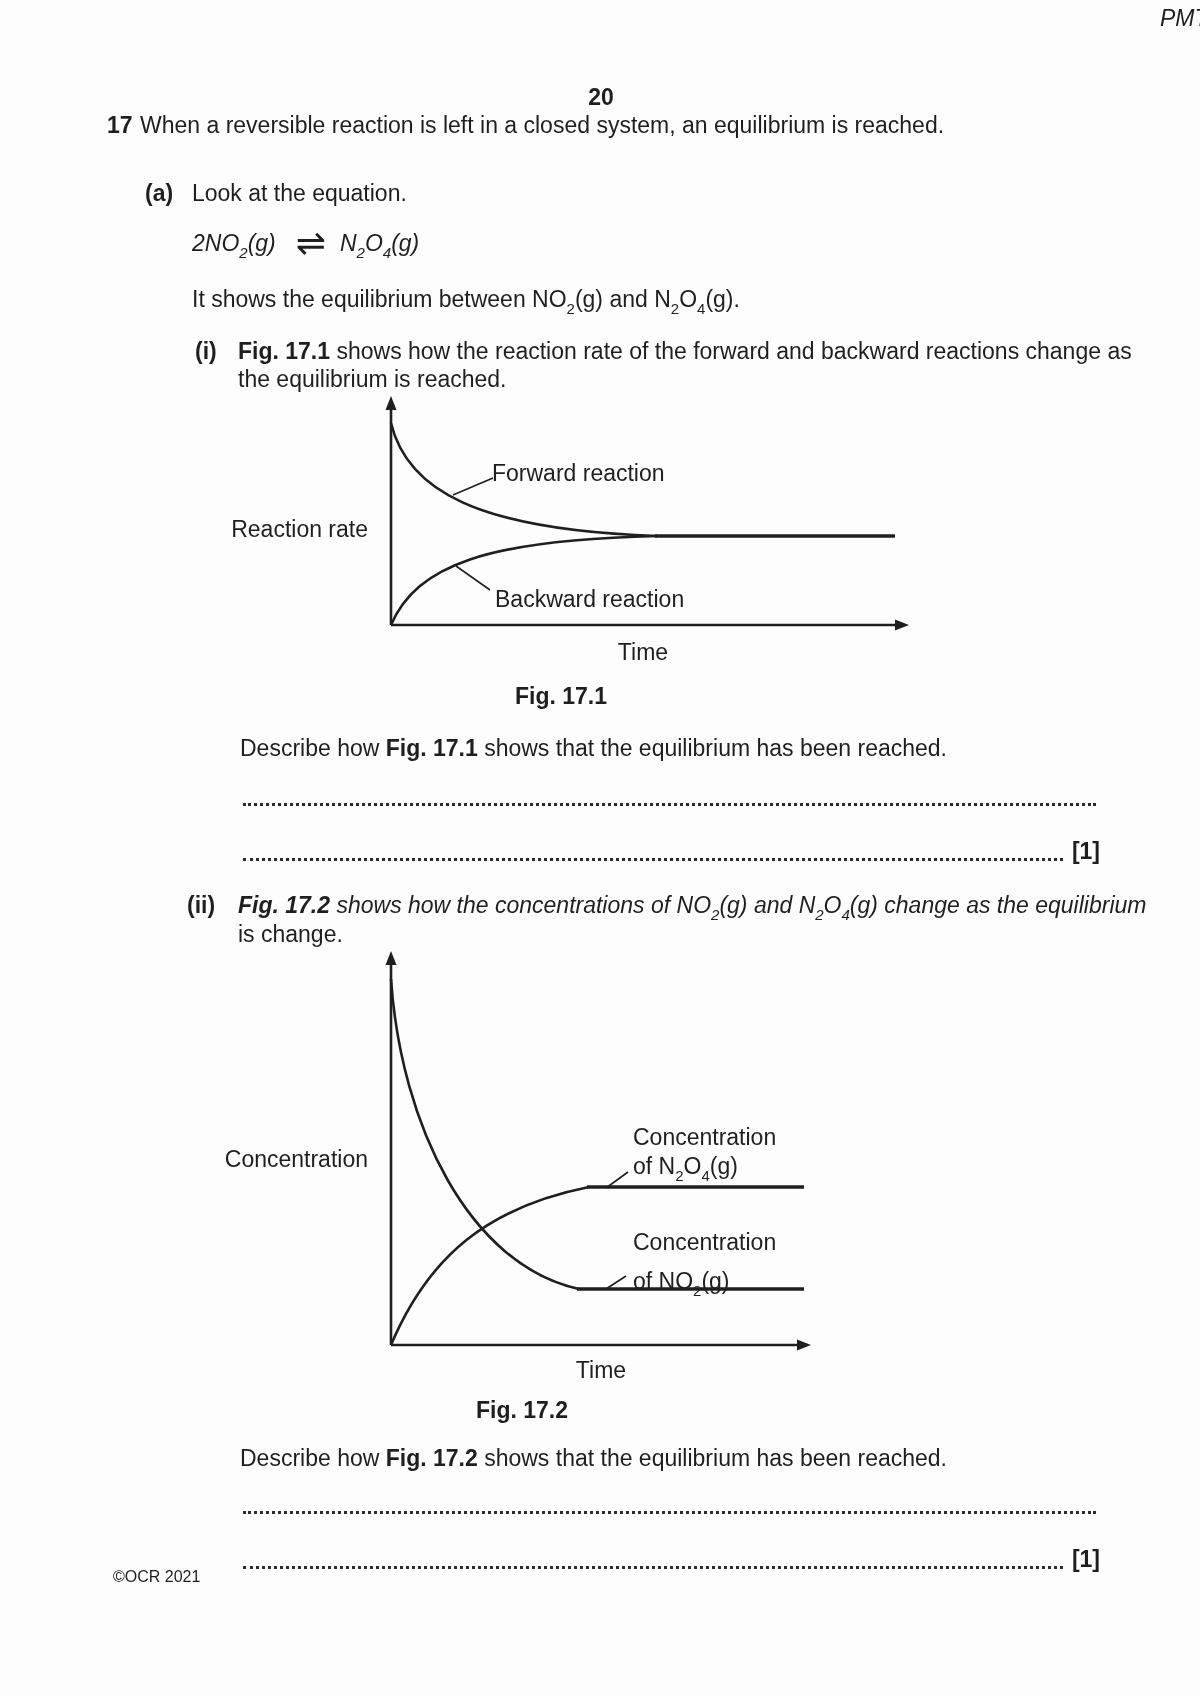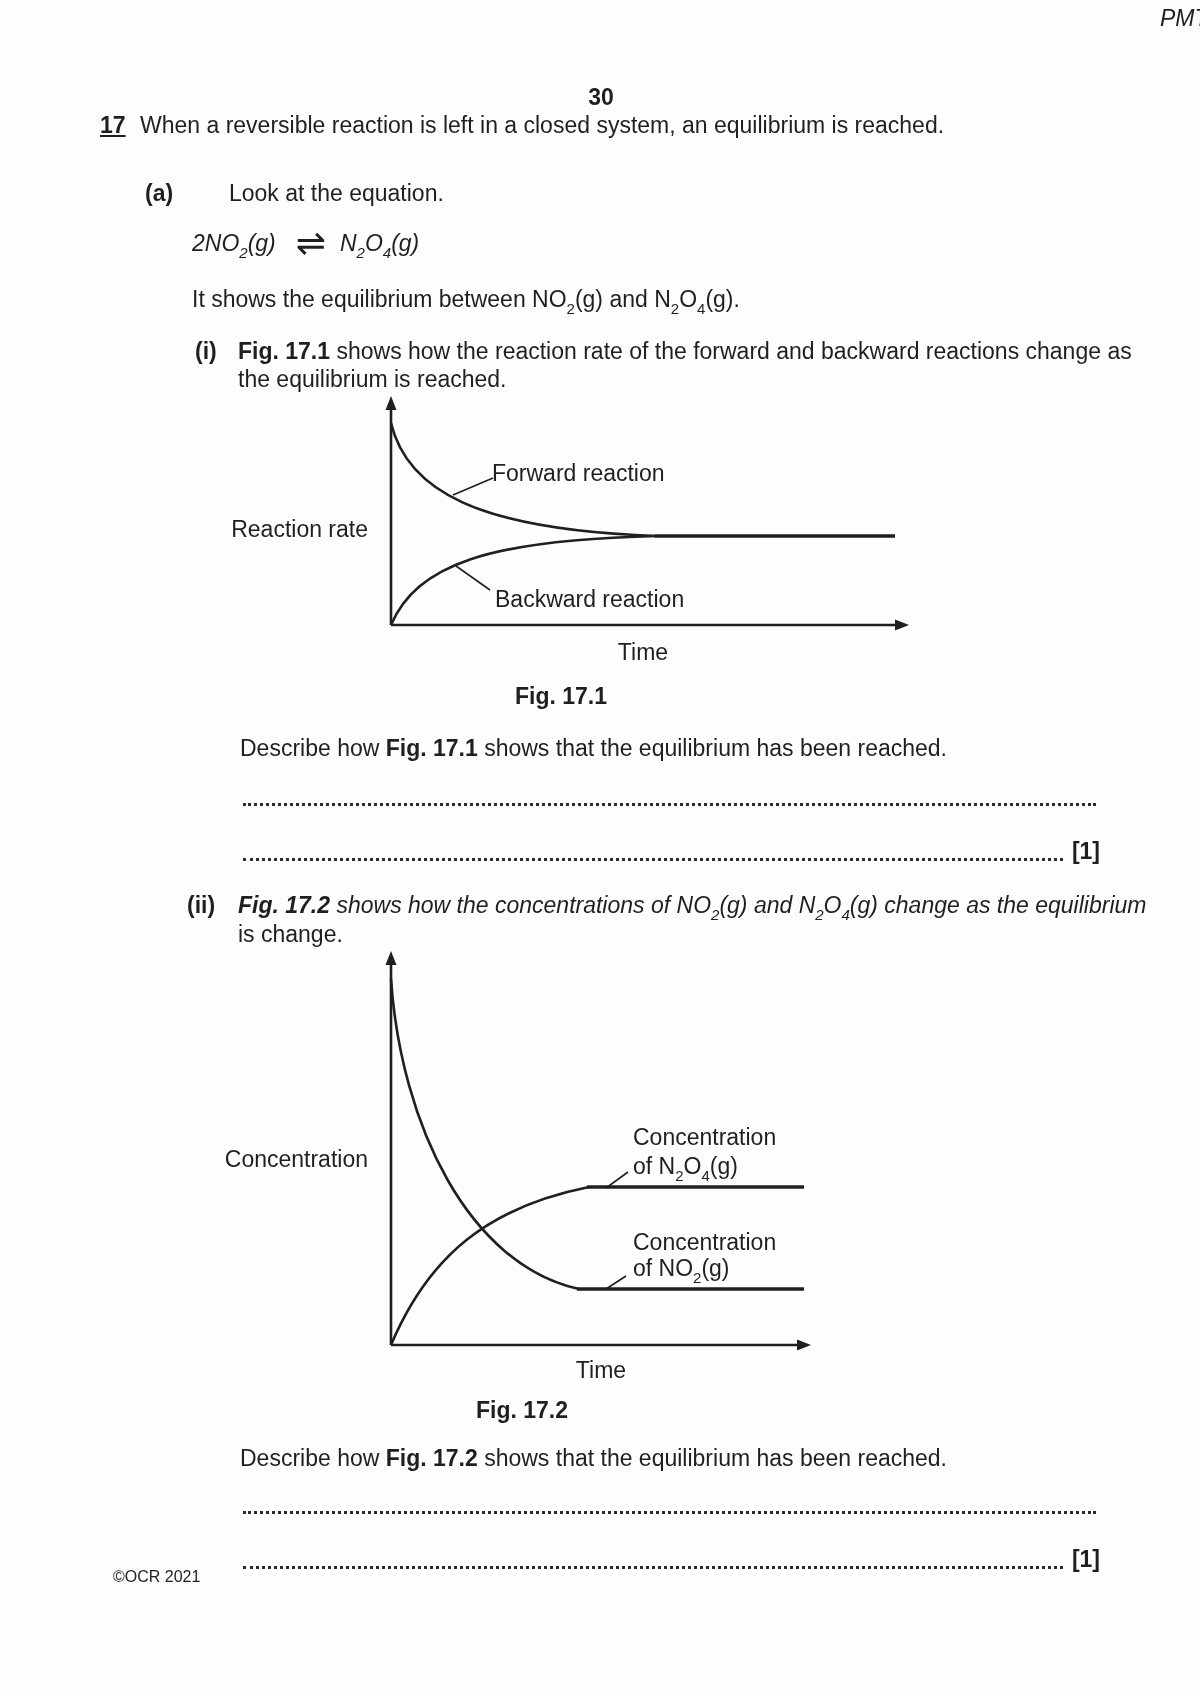--- a/index.html
+++ b/index.html
@@ -59,27 +59,27 @@
   svg line, svg path { stroke: #1f1f1f; fill: none; }
   svg polygon { fill: #1f1f1f; stroke: none; }
 </style>
 </head>
 <body>
 
 <div id="page">
 
   <div class="txt italic" style="left:1160px; top:6px;">PMT</div>
 
-  <div class="txt bold center" style="left:576px; top:85px; width:50px;">30</div>
+  <div class="txt bold center" style="left:576px; top:85px; width:50px;">20</div>
 
-  <div class="txt bold" style="left:100px; top:113px;text-decoration:underline;">17</div>
+  <div class="txt bold" style="left:107px; top:113px;">17</div>
   <div class="txt" style="left:140px; top:113px;">When a reversible reaction is left in a closed system, an equilibrium is reached.</div>
 
   <div class="txt bold" style="left:145px; top:181px;">(a)</div>
-  <div class="txt" style="left:192px; top:181px;margin-left:37px;">Look at the equation.</div>
+  <div class="txt" style="left:192px; top:181px;">Look at the equation.</div>
 
   <div class="txt" style="left:192px; top:231px;font-style:italic;">
     <span>2NO</span><span class="sb">2</span><span>(g)</span><span class="eq-arrow">⇌</span><span>N</span><span class="sb">2</span><span>O</span><span class="sb">4</span><span>(g)</span>
   </div>
 
   <div class="txt" style="left:192px; top:287px;">
     <span>It shows the equilibrium between NO</span><span class="sb">2</span><span>(g) and N</span><span class="sb">2</span><span>O</span><span class="sb">4</span><span>(g).</span>
   </div>
 
   <div class="txt bold" style="left:195px; top:339px;">(i)</div>
@@ -150,21 +150,21 @@
 
   <div class="txt" style="left:633px; top:1125px;">
     <div>Concentration</div>
     <div style="margin-top:5px;">
       <span>of N</span><span class="sb">2</span><span>O</span><span class="sb">4</span><span>(g)</span>
     </div>
   </div>
 
   <div class="txt" style="left:633px; top:1230px;">
     <div>Concentration</div>
-    <div style="margin-top:2px;">
+    <div style="margin-top:15px;">
       <span>of NO</span><span class="sb">2</span><span>(g)</span>
     </div>
   </div>
 
   <div class="txt center" style="left:551px; top:1358px; width:100px;">Time</div>
   <div class="txt bold center" style="left:472px; top:1398px; width:100px;">Fig. 17.2</div>
 
   <div class="txt" style="left:240px; top:1446px;text-align:right;">
     <span>Describe how </span><span class="bold">Fig. 17.2</span><span> shows that the equilibrium has been reached.</span>
   </div>

